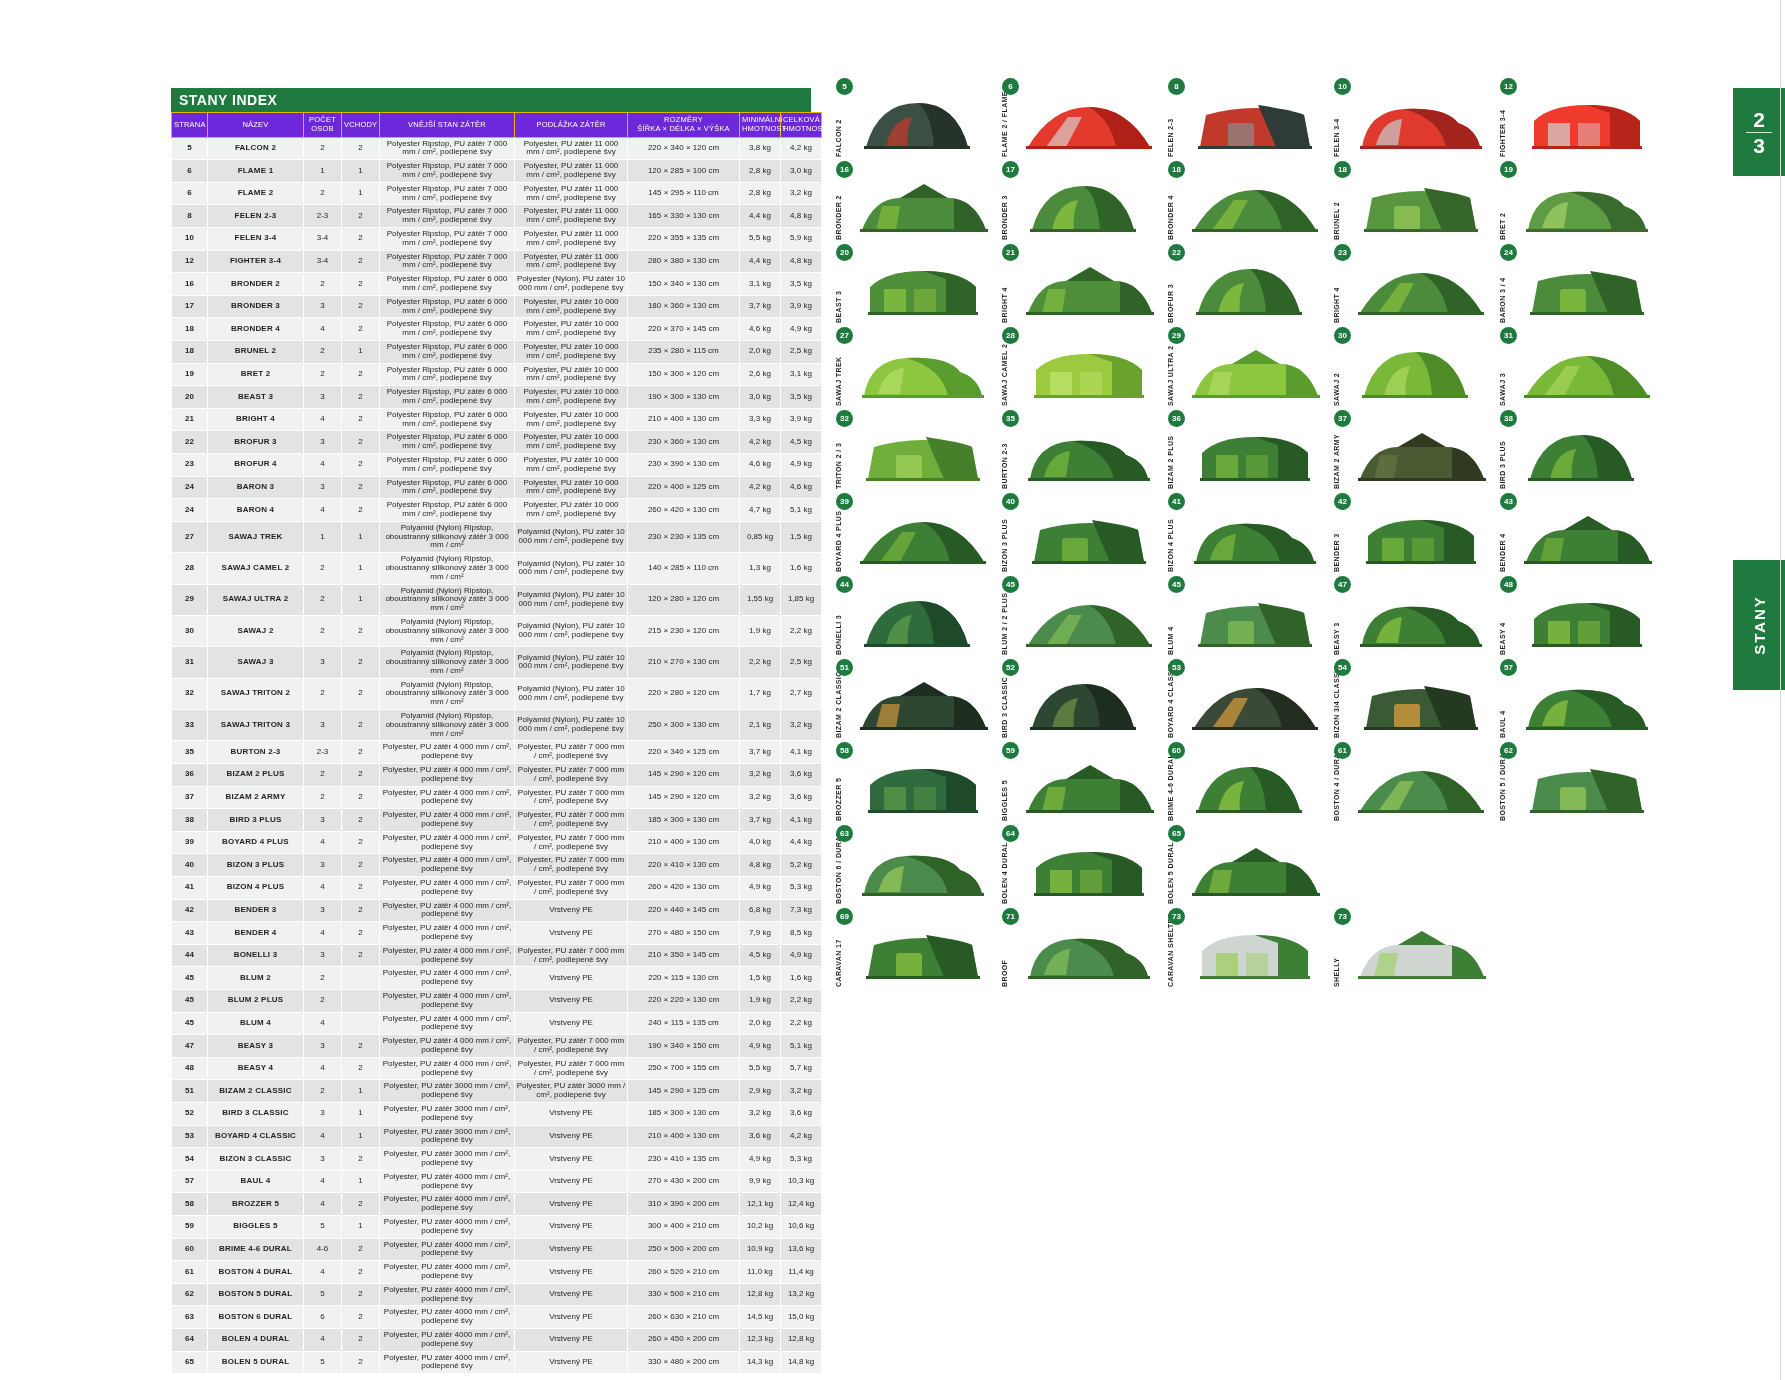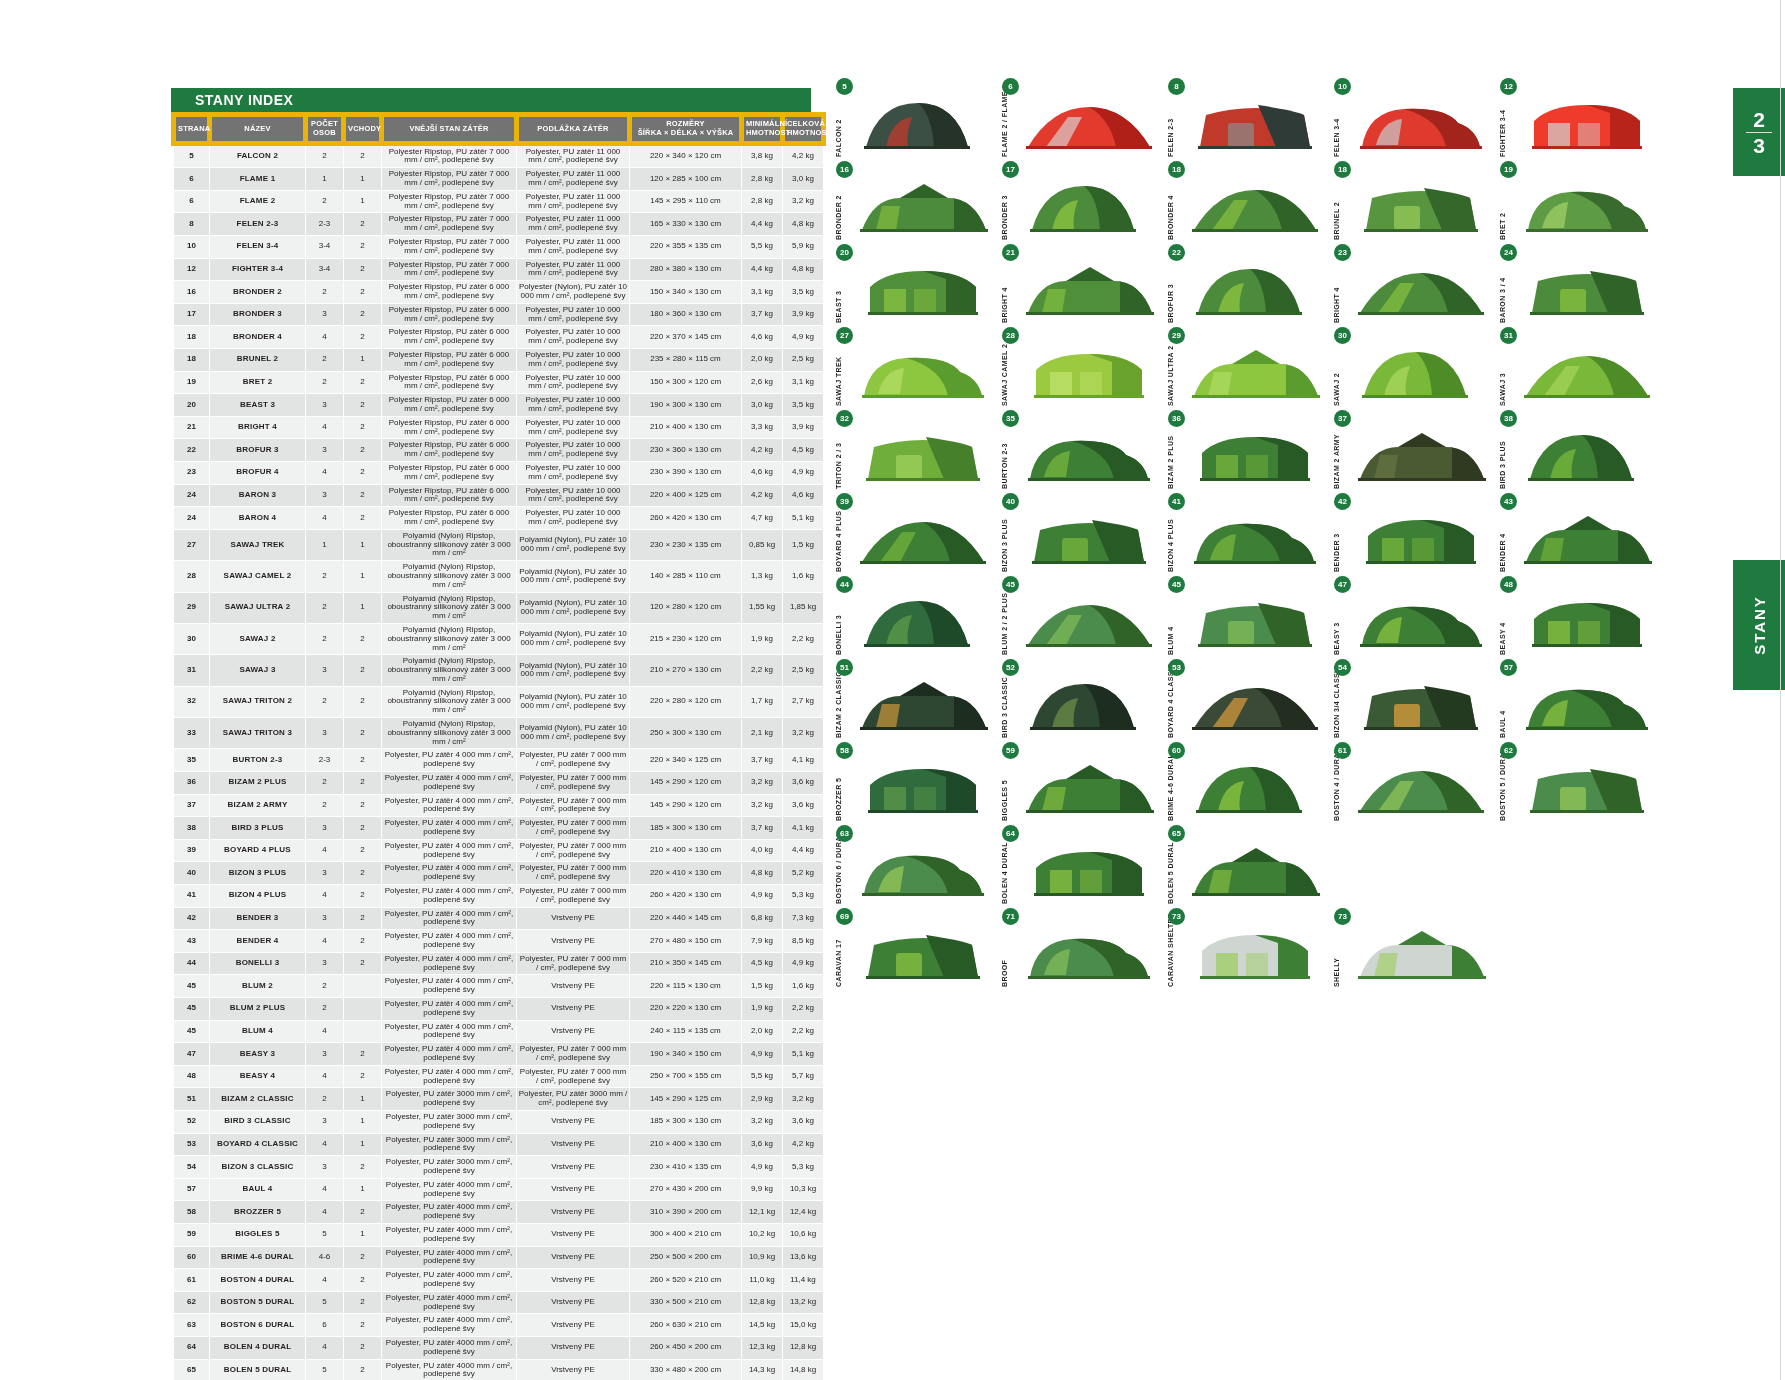--- a/index.html
+++ b/index.html
@@ -15,37 +15,37 @@
     position:absolute;
     left:171px;top:88px;
     width:640px;
   }
   .index-title{
     background:#1f7a3f;
     color:#ffffff;
     font-size:14px;
     font-weight:bold;
     letter-spacing:.5px;
-    padding:5px 8px 4px 24px;
+    padding:5px 8px 4px 8px;
     line-height:1.1;
   }
   table.index{
     border-collapse:collapse;
     width:640px;
     table-layout:fixed;
   }
   table.index th{
-    background:#737373;
+    background:#6d28d9;
     color:#ffffff;
     font-size:7.5px;
-    font-weight:bold;
+    font-weight:normal;
     line-height:1.15;
     text-align:center;
     padding:3px 2px;
-    border:5px solid #eab308;
+    border:1px solid #eab308;
     letter-spacing:.2px;
   }
   table.index td{
     font-size:8px;
     color:#231f20;
     text-align:center;
     border:1px solid #ffffff;
     padding:2px 1px;
     line-height:1.1;
     height:15px;

